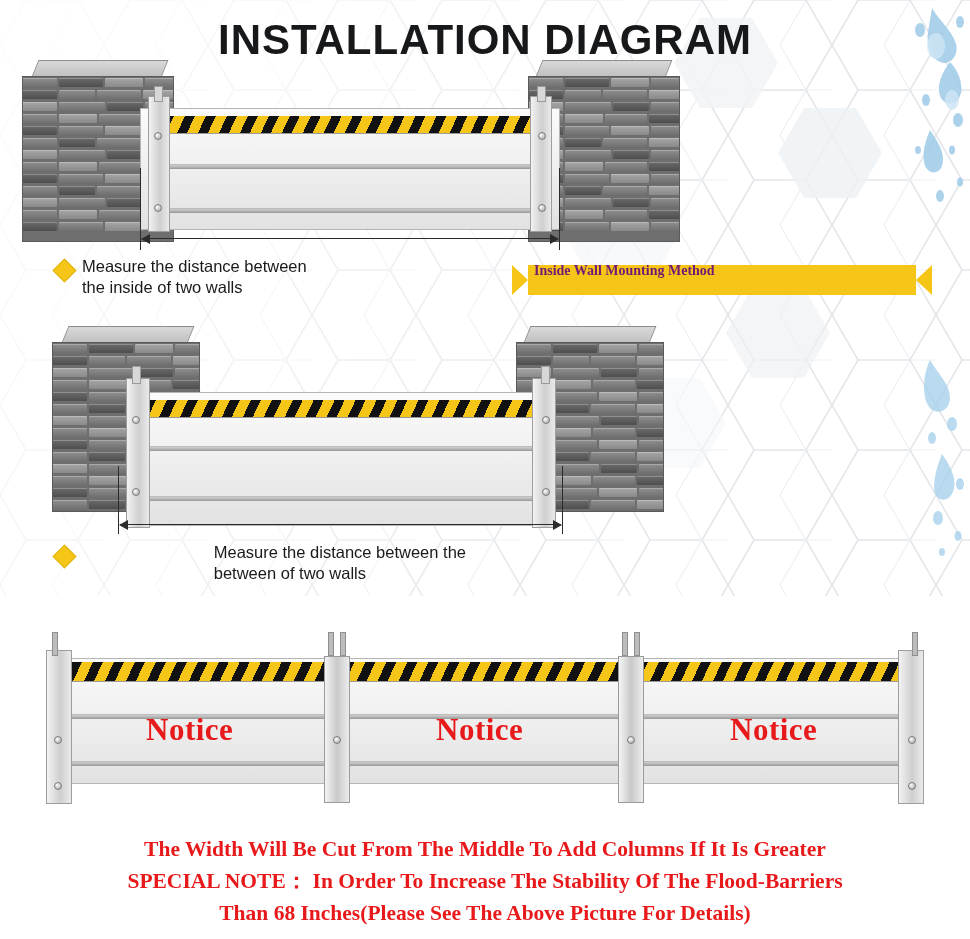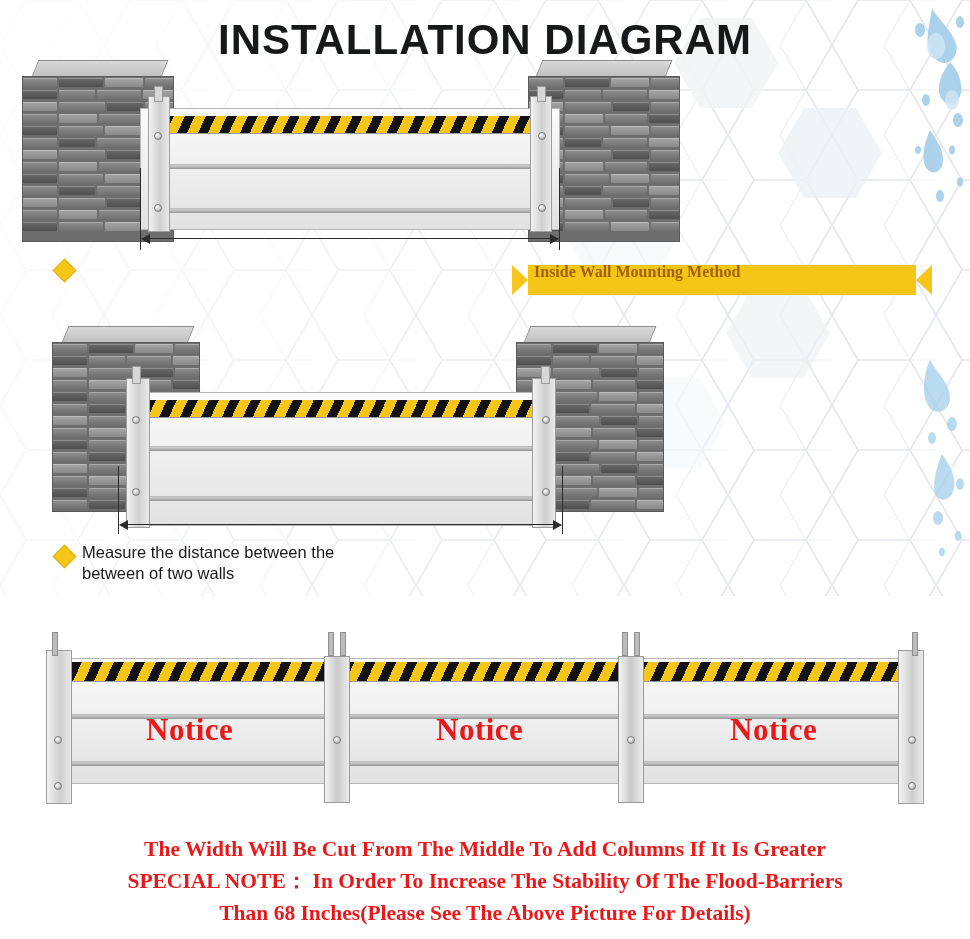--- a/index.html
+++ b/index.html
@@ -119,21 +119,21 @@
   }
   .banner .wedge{
     width:0;height:0;border-top:15px solid transparent;border-bottom:15px solid transparent;
     border-left:16px solid #f5c518;
   }
   .banner .bar{
     height:30px;background:#f5c518;display:flex;align-items:center;
   }
   .banner .label{
     position:absolute;left:22px;top:-2px;
-    font-size:16px;font-weight:bold;color:#a16207;white-space:nowrap;
+    font-size:14px;font-weight:bold;color:#701a75;white-space:nowrap;
     font-family:"Liberation Serif", serif;
   }
   .banner .tail{
     width:0;height:0;border-top:15px solid transparent;border-bottom:15px solid transparent;
     border-right:16px solid #f5c518;
   }
 
   
   .longbarrier{position:absolute;left:40px;top:636px;width:890px;height:170px;z-index:5;}
   .notice{
@@ -412,20 +412,24 @@
     </div>
 
     <div class="dimtick" style="left:140px;top:108px;height:82px;"></div>
     <div class="dimtick" style="left:559px;top:108px;height:82px;"></div>
     <div class="dimline" style="left:142px;top:178px;width:416px;"></div>
     <div class="arrowL" style="left:141px;top:174px;"></div>
     <div class="arrowR" style="left:550px;top:174px;"></div>
 
     <div class="caption" style="left:56px;top:196px;width:380px;">
       <div class="diamond"></div>
+      <div class="txt">
+        <div>Measure the distance between</div>
+        <div>the inside of two walls</div>
+      </div>
     </div>
   </div>
 
   <div class="banner" style="left:512px;top:265px;width:420px;">
     <div class="wedge"></div>
     <div class="bar" style="width:388px;"></div>
     <div class="tail"></div>
     <div class="label">Inside Wall Mounting Method</div>
   </div>
 
@@ -625,21 +629,21 @@
       <div class="bolt" style="right:16px;top:38px;"></div>
       <div class="bolt" style="right:16px;top:110px;"></div>
     </div>
 
     <div class="dimtick" style="left:118px;top:140px;height:68px;"></div>
     <div class="dimtick" style="left:562px;top:140px;height:68px;"></div>
     <div class="dimline" style="left:120px;top:198px;width:441px;"></div>
     <div class="arrowL" style="left:119px;top:194px;"></div>
     <div class="arrowR" style="left:553px;top:194px;"></div>
 
-    <div class="caption" style="left:56px;top:216px;width:410px;">
+    <div class="caption" style="left:56px;top:216px;width:410px;justify-content:space-between;">
       <div class="diamond"></div>
       <div class="txt">
         <div>Measure the distance between the</div>
         <div>between of two walls</div>
       </div>
     </div>
   </div>
 
 
   <div class="longbarrier">

